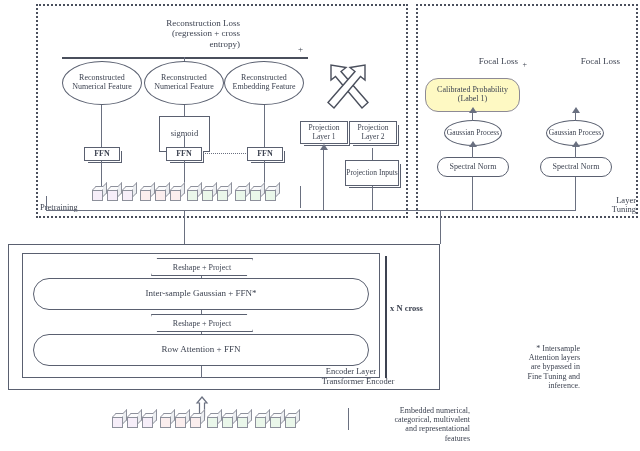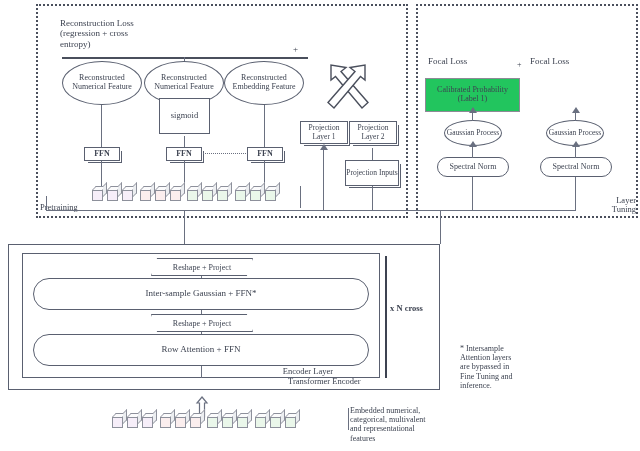--- a/index.html
+++ b/index.html
@@ -27,34 +27,34 @@
     display:flex;align-items:center;justify-content:center;
     text-align:center;line-height:1.1;
     border:1px solid #5a6070;background:#ffffff;
     color:#3d4351;
   }
   .node.shadow{
     box-shadow:2px 2px 0 -1px #ffffff, 3px 3px 0 -1px #5a6070;
   }
   .ellipse{border-radius:50%;}
   .stadium{border-radius:999px;}
-  .lavender{background:#22c55e;border-color:#8d8a96;}
+  .lavender{background:#fef9c3;border-color:#8d8a96;border-radius:13px;}
 
   
   .trap{
     position:absolute;display:flex;align-items:center;justify-content:center;
     text-align:center;color:#3d4351;
     background:#ffffff;
     border:1px solid #5a6070;
   }
   .trap.left{ clip-path:polygon(6% 0,100% 0,94% 100%,0 100%); }
   .trap.right{ clip-path:polygon(0 0,94% 0,100% 100%,6% 100%); }
 
   
-  .lbl{position:absolute;text-align:left;line-height:1.15;color:#3d4351;white-space:pre-line;}
+  .lbl{position:absolute;text-align:right;line-height:1.15;color:#3d4351;white-space:pre-line;}
 
   
   .ln{position:absolute;background:#6a7080;}
   .hl{height:1px;}
   .vl{width:1px;}
   .hl2{height:1.5px;background:#4a4f5c;}
 
   
   .bracket{position:absolute;border-left:2px solid #3d4351;}
 
@@ -126,21 +126,21 @@
 Feature</div>
 
   <div class="node ellipse" style="left:224px;top:61px;width:80px;height:44px;font-size:8px;">Reconstructed
 Embedding
 Feature</div>
 
   <div class="ln vl abs" style="left:101px;top:105px;height:42px;"></div>
   <div class="ln vl abs" style="left:184px;top:105px;height:11px;"></div>
   <div class="ln vl abs" style="left:264px;top:105px;height:42px;"></div>
 
-  <div class="node" style="left:159px;top:98px;width:51px;height:36px;font-size:8.5px;font-family:Liberation Serif, serif;">sigmoid</div>
+  <div class="node" style="left:159px;top:116px;width:51px;height:36px;font-size:8.5px;font-family:Liberation Serif, serif;">sigmoid</div>
   <div class="ln vl abs" style="left:184px;top:136px;height:11px;"></div>
 
   <div class="node shadow" style="left:84px;top:147px;width:36px;height:14px;font-size:8px;font-weight:bold;">FFN</div>
   <div class="node shadow" style="left:166px;top:147px;width:36px;height:14px;font-size:8px;font-weight:bold;">FFN</div>
   <div class="node shadow" style="left:247px;top:147px;width:36px;height:14px;font-size:8px;font-weight:bold;">FFN</div>
 
   <div class="abs" style="left:203px;top:153px;width:43px;height:1px;border-top:1px dotted #6a7080;"></div>
 
   <div class="ln vl abs" style="left:101px;top:161px;height:27px;"></div>
   <div class="ln vl abs" style="left:184px;top:161px;height:27px;"></div>
@@ -257,24 +257,24 @@
   <div class="ln vl abs" style="left:575px;top:177px;height:33px;"></div>
 
   <div class="ln hl abs" style="left:46px;top:210px;width:530px;"></div>
 
   <div class="ln vl abs" style="left:46px;top:196px;height:14px;"></div>
   <div class="ln vl abs" style="left:440px;top:210px;height:34px;"></div>
 
   <div class="ln vl abs" style="left:184px;top:210px;height:34px;"></div>
 
   <div class="abs outer" style="left:8px;top:244px;width:432px;height:146px;"></div>
-  <div class="lbl" style="left:288px;top:377px;width:140px;text-align:left;font-size:8.5px;">Transformer Encoder</div>
+  <div class="lbl" style="left:288px;top:377px;width:140px;text-align:center;font-size:8.5px;">Transformer Encoder</div>
 
   <div class="abs outer" style="left:22px;top:253px;width:358px;height:125px;border-width:1px;"></div>
-  <div class="lbl" style="left:240px;top:367px;width:136px;text-align:center;font-size:8.5px;">Encoder Layer</div>
+  <div class="lbl" style="left:240px;top:367px;width:136px;text-align:right;font-size:8.5px;">Encoder Layer</div>
 
   <div class="ln vl abs" style="left:201px;top:258px;height:120px;"></div>
 
   <div class="trap left" style="left:151px;top:258px;width:100px;height:16px;font-size:8px;">Reshape + Project</div>
 
   <div class="node stadium" style="left:33px;top:278px;width:336px;height:32px;font-size:9px;">Inter-sample Gaussian + FFN*</div>
 
   <div class="trap right" style="left:151px;top:314px;width:100px;height:16px;font-size:8px;">Reshape + Project</div>
 
   <div class="node stadium" style="left:33px;top:334px;width:336px;height:32px;font-size:9px;">Row Attention + FFN</div>

